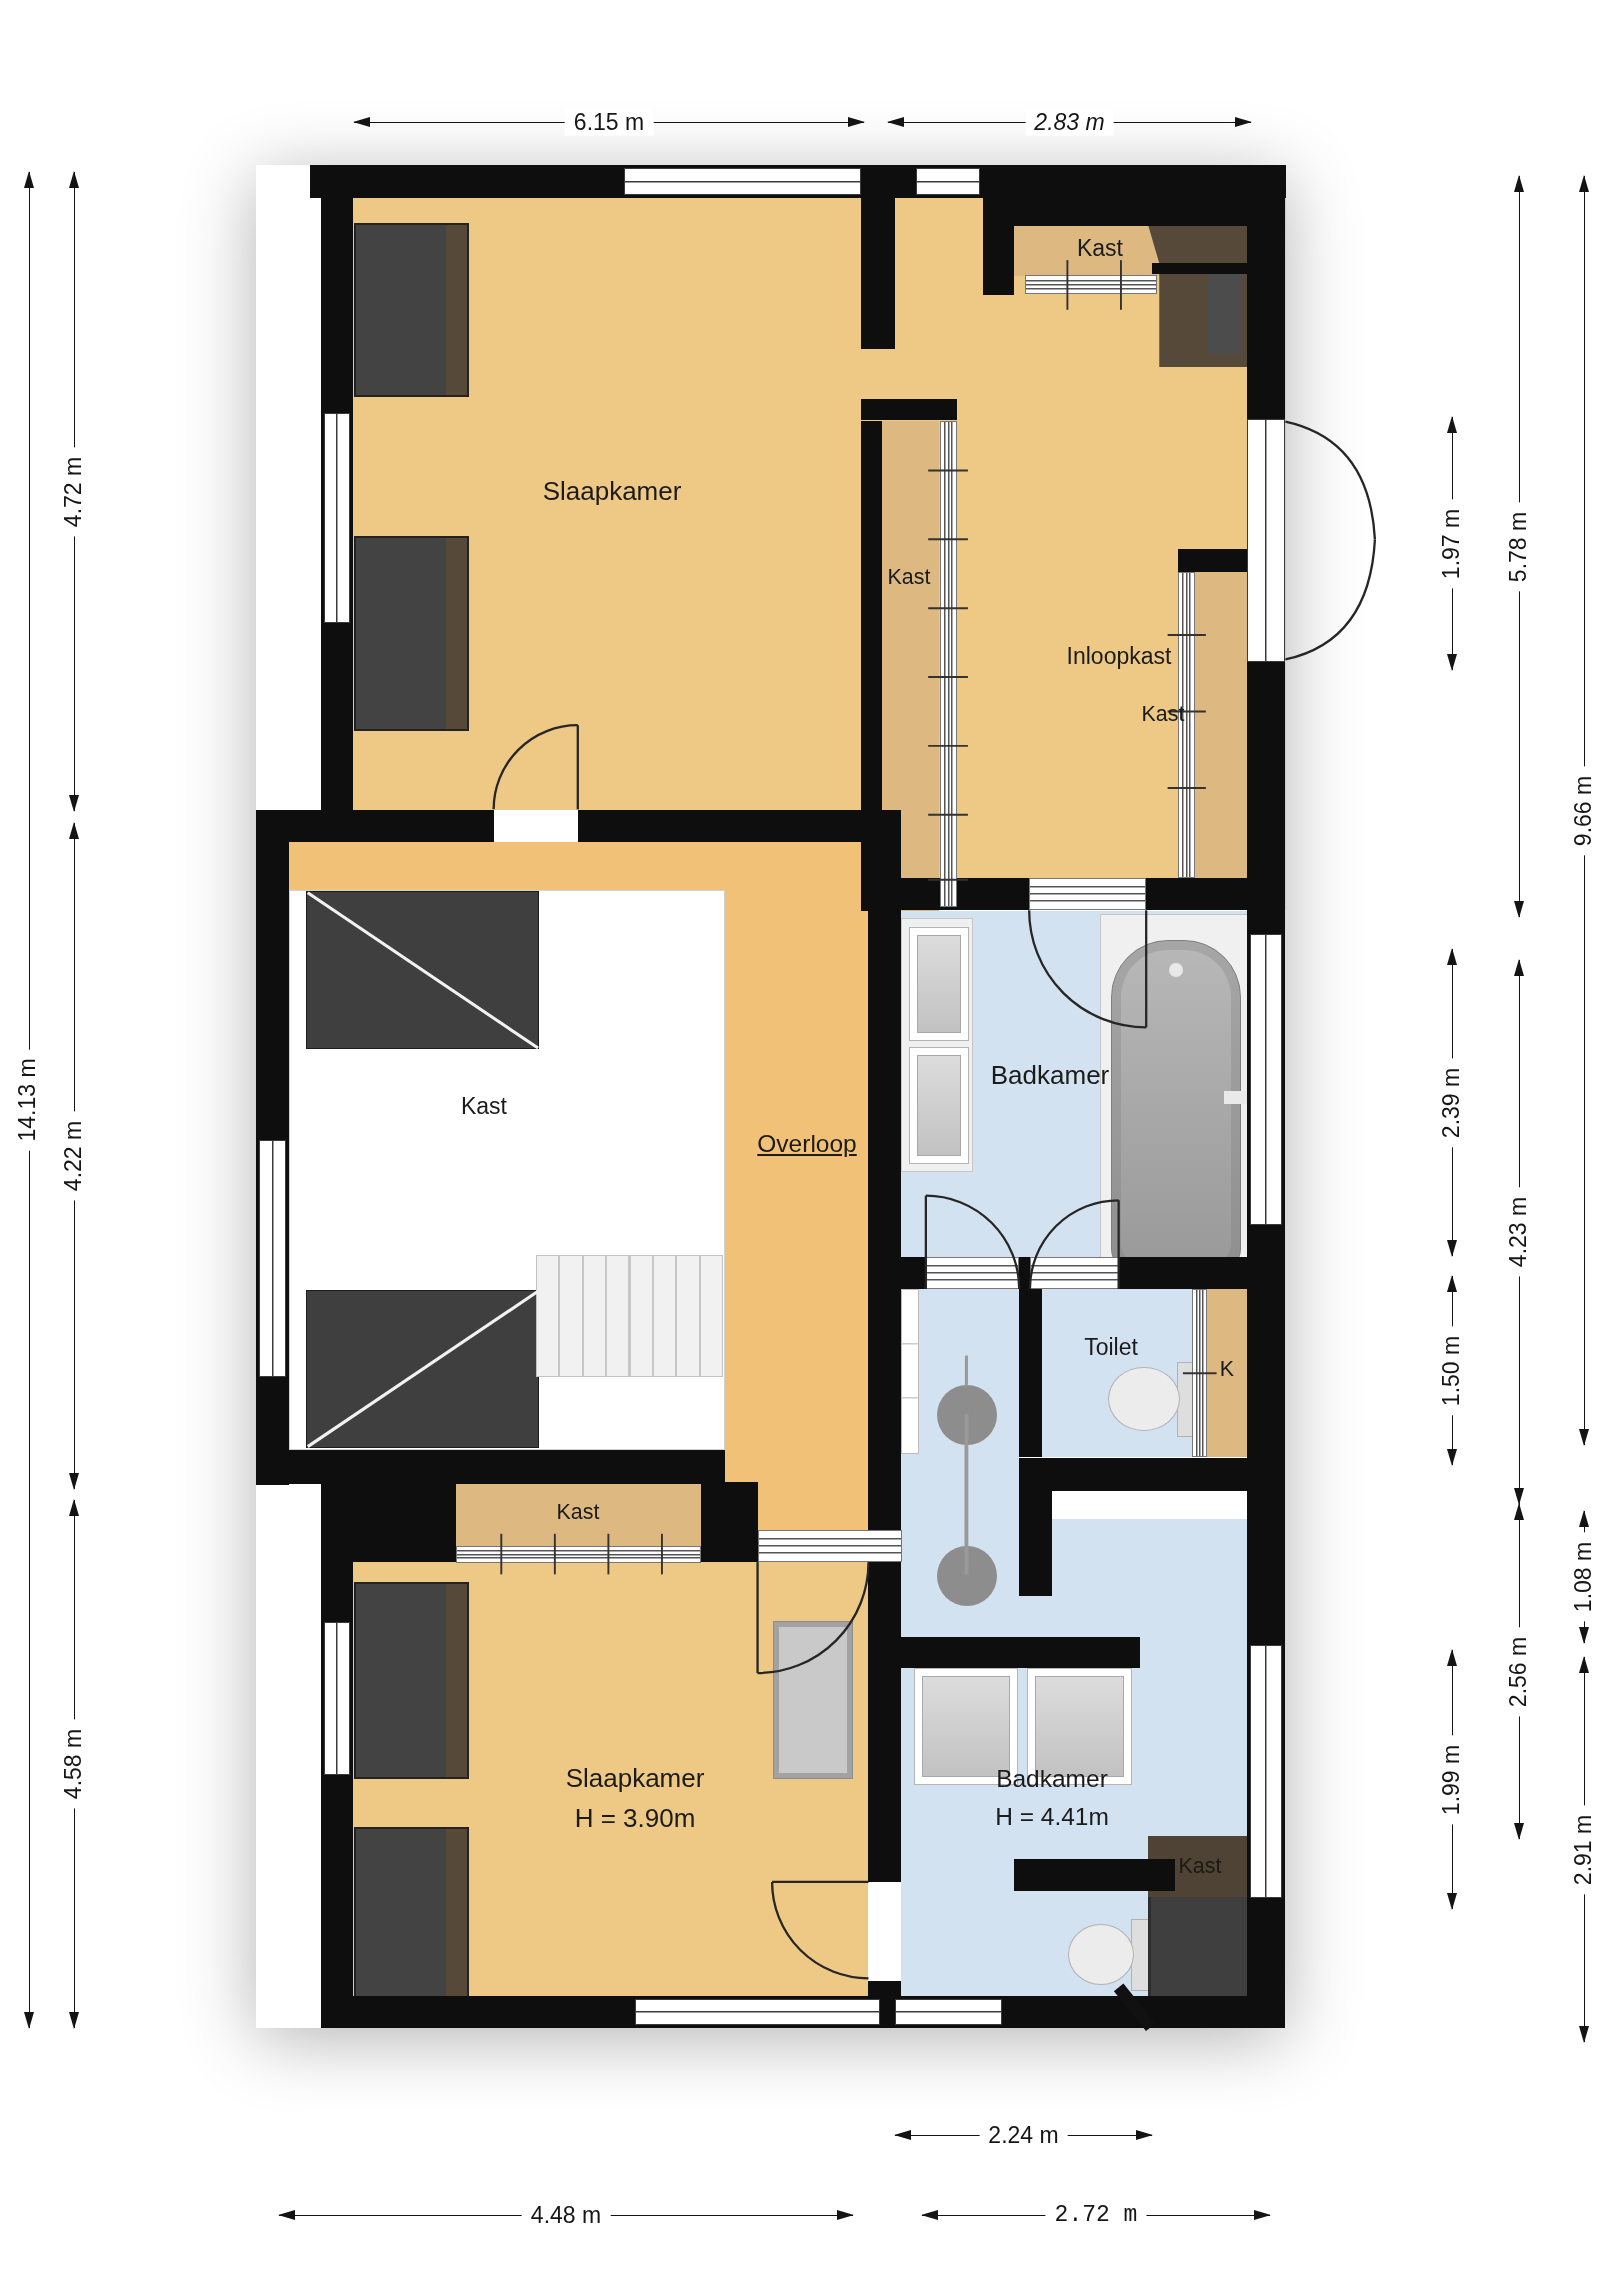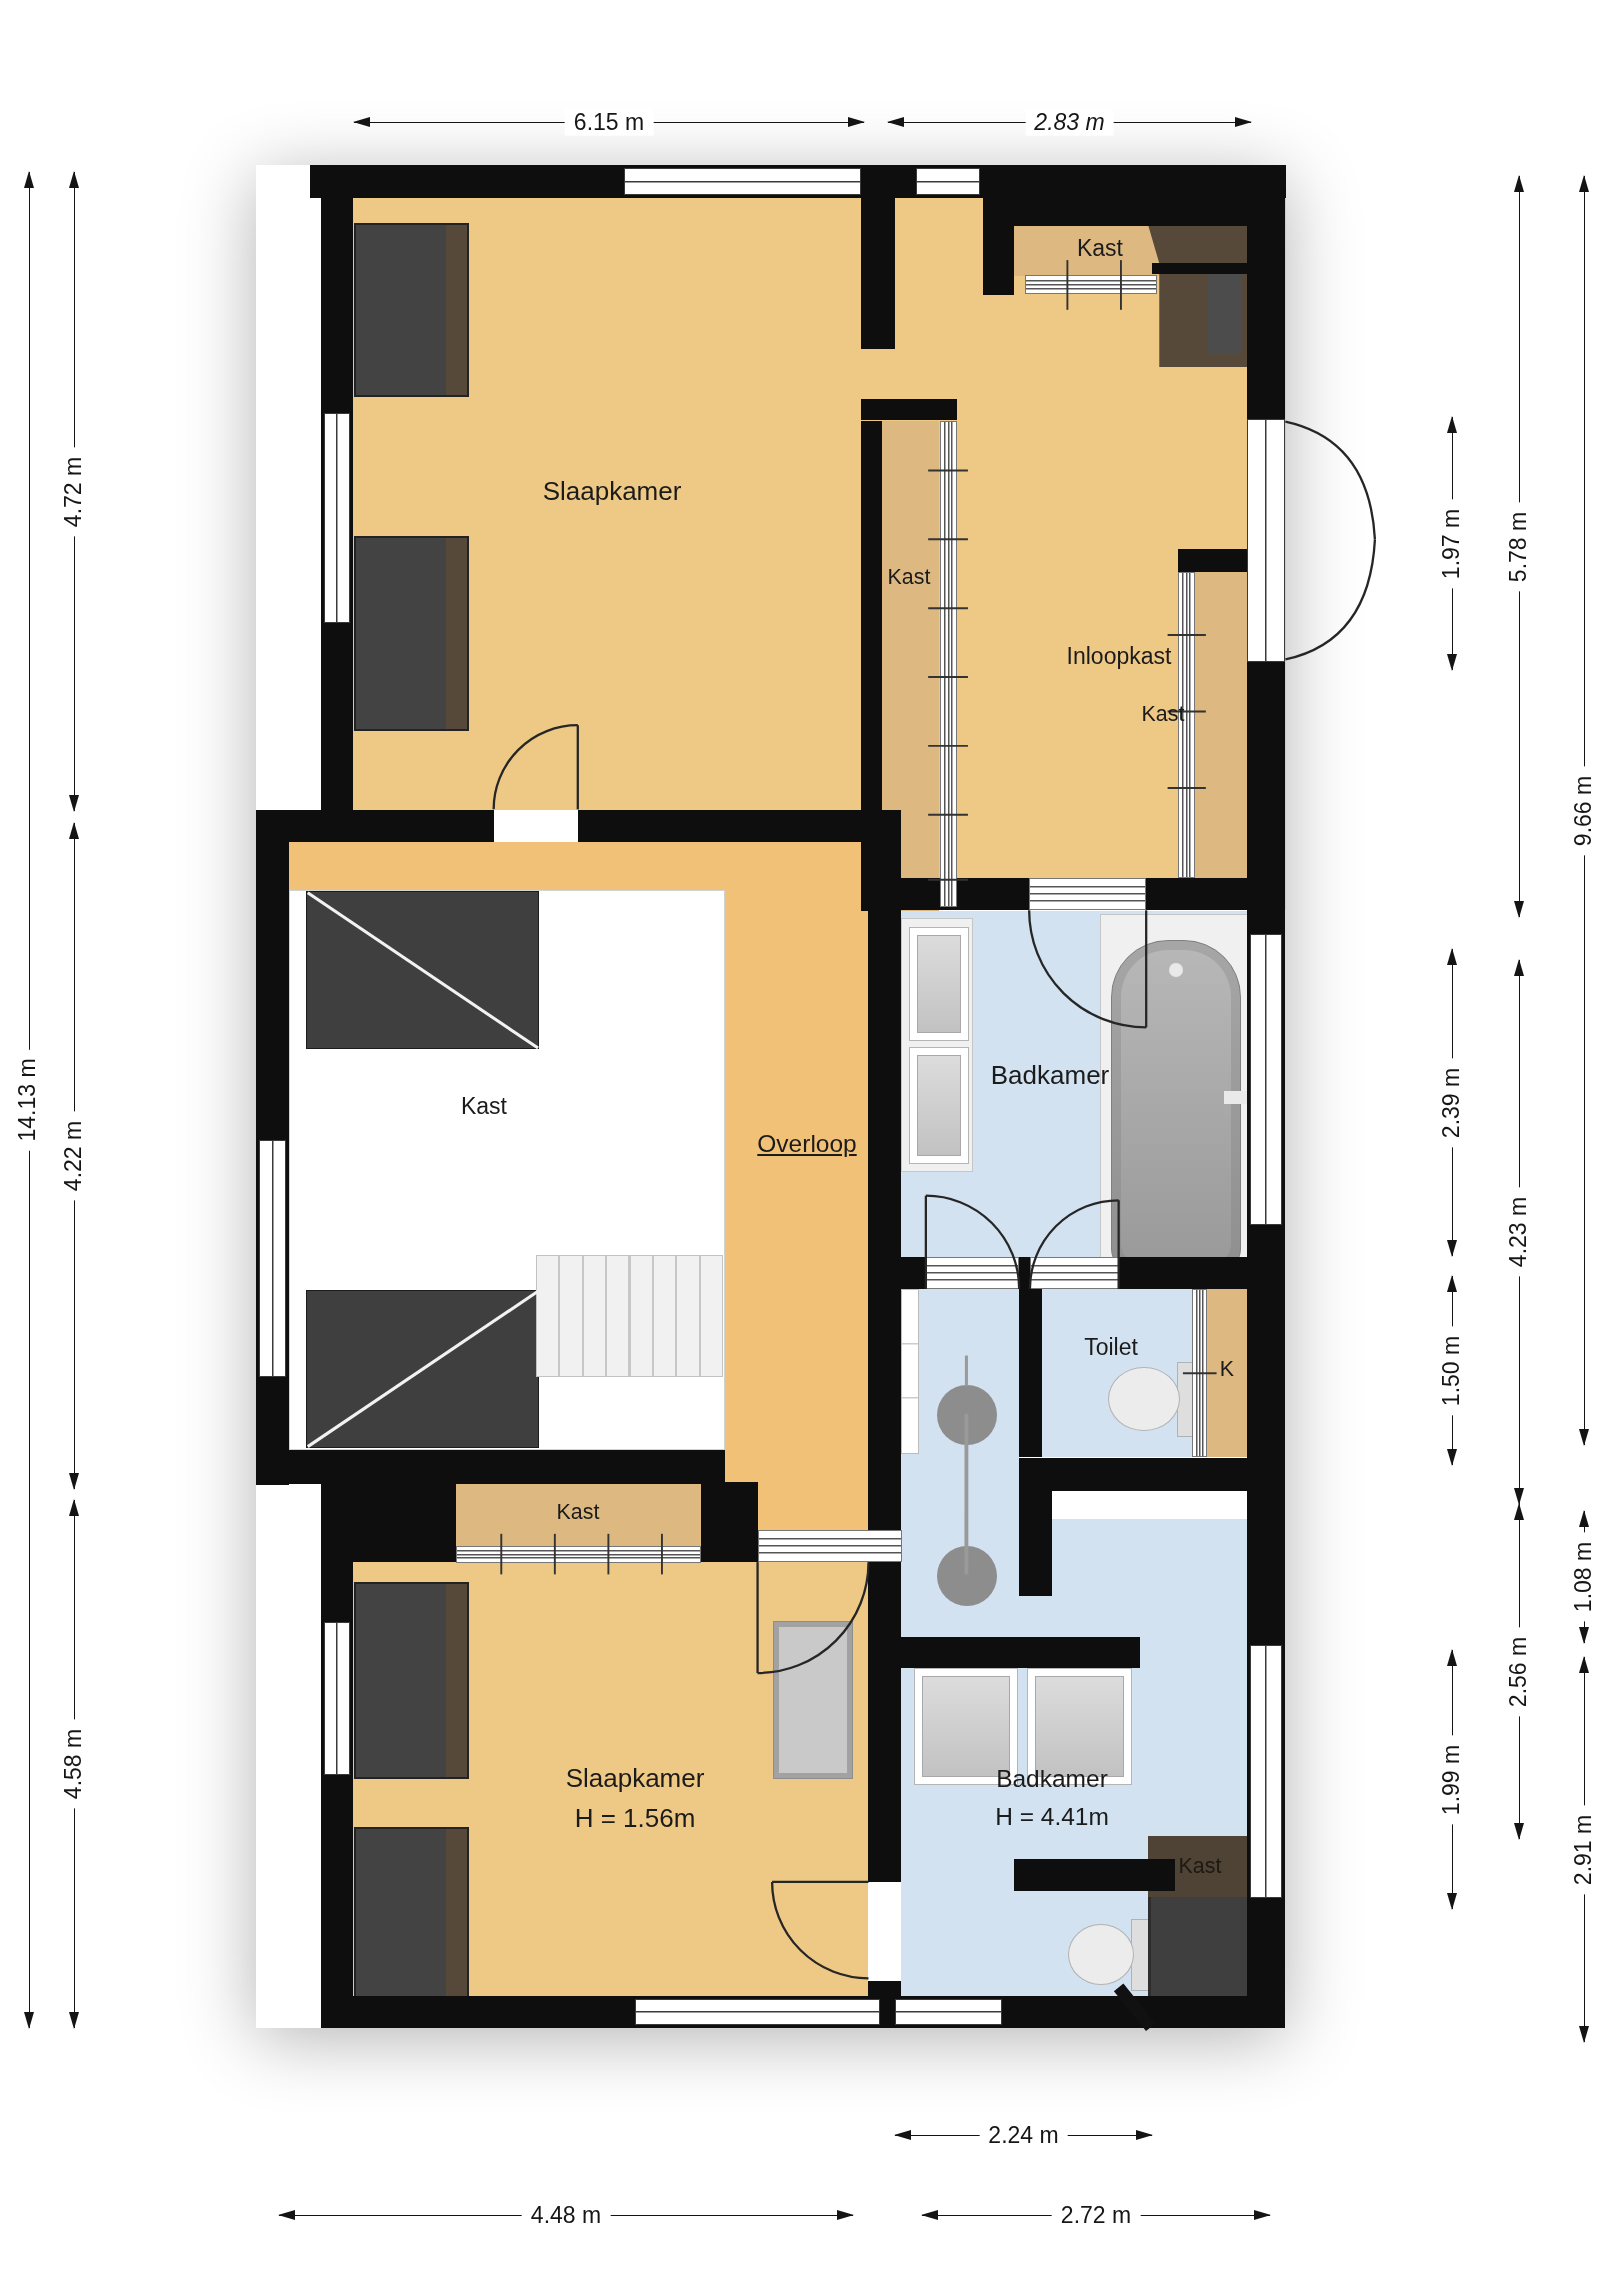--- a/index.html
+++ b/index.html
@@ -239,42 +239,42 @@
   <div class="rlabel" style="left:909px;top:578px;font-size:21.4px;">Kast</div>
   <div class="rlabel" style="left:1163px;top:715px;font-size:21.4px;">Kast</div>
   <div class="rlabel" style="left:484px;top:1107px;font-size:23px;">Kast</div>
   <div class="rlabel" style="left:807px;top:1144px;font-size:24.5px;text-decoration:underline;">Overloop</div>
   <div class="rlabel" style="left:1050px;top:1075px;font-size:26px;">Badkamer</div>
   <div class="rlabel" style="left:1111px;top:1348px;font-size:23px;">Toilet</div>
   <div class="rlabel" style="left:1227px;top:1370px;font-size:21.4px;">K</div>
   <div class="rlabel" style="left:578px;top:1513px;font-size:21.4px;">Kast</div>
   <div class="rlabel" style="left:635px;top:1798px;font-size:26px;">
     <div>Slaapkamer</div>
-    <div>H = 1.56m</div>
+    <div>H = 3.90m</div>
   </div>
   <div class="rlabel" style="left:1052px;top:1798px;font-size:24.5px;">
     <div>Badkamer</div>
     <div>H = 4.41m</div>
   </div>
   <div class="rlabel" style="left:1200px;top:1867px;font-size:21.4px;color:#1e1912;">Kast</div>
 
   <div id="dims">
       <div class="dimh" style="left: 354px; top: 122px; width: 510px;">
         <span>6.15 m</span>
       </div>
       <div class="dimh" style="left: 888px; top: 122px; width: 363px; font-style: italic;">
         <span>2.83 m</span>
       </div>
       <div class="dimh" style="left: 895px; top: 2135px; width: 257px;">
         <span>2.24 m</span>
       </div>
       <div class="dimh" style="left: 279px; top: 2215px; width: 574px;">
         <span>4.48 m</span>
       </div>
-      <div class="dimh" style="left: 922px; top: 2215px; width: 348px;">
+      <div class="dimh" style="left: 922px; top: 2215px; width: 348px; font-family: Liberation Mono, monospace;">
         <span>2.72 m</span>
       </div>
       <div class="dimv" style="left: 29px; top: 172px; height: 1856px;">
         <span>14.13 m</span>
       </div>
       <div class="dimv" style="left: 74px; top: 172px; height: 639px;">
         <span>4.72 m</span>
       </div>
       <div class="dimv" style="left: 74px; top: 823px; height: 666px;">
         <span>4.22 m</span>

